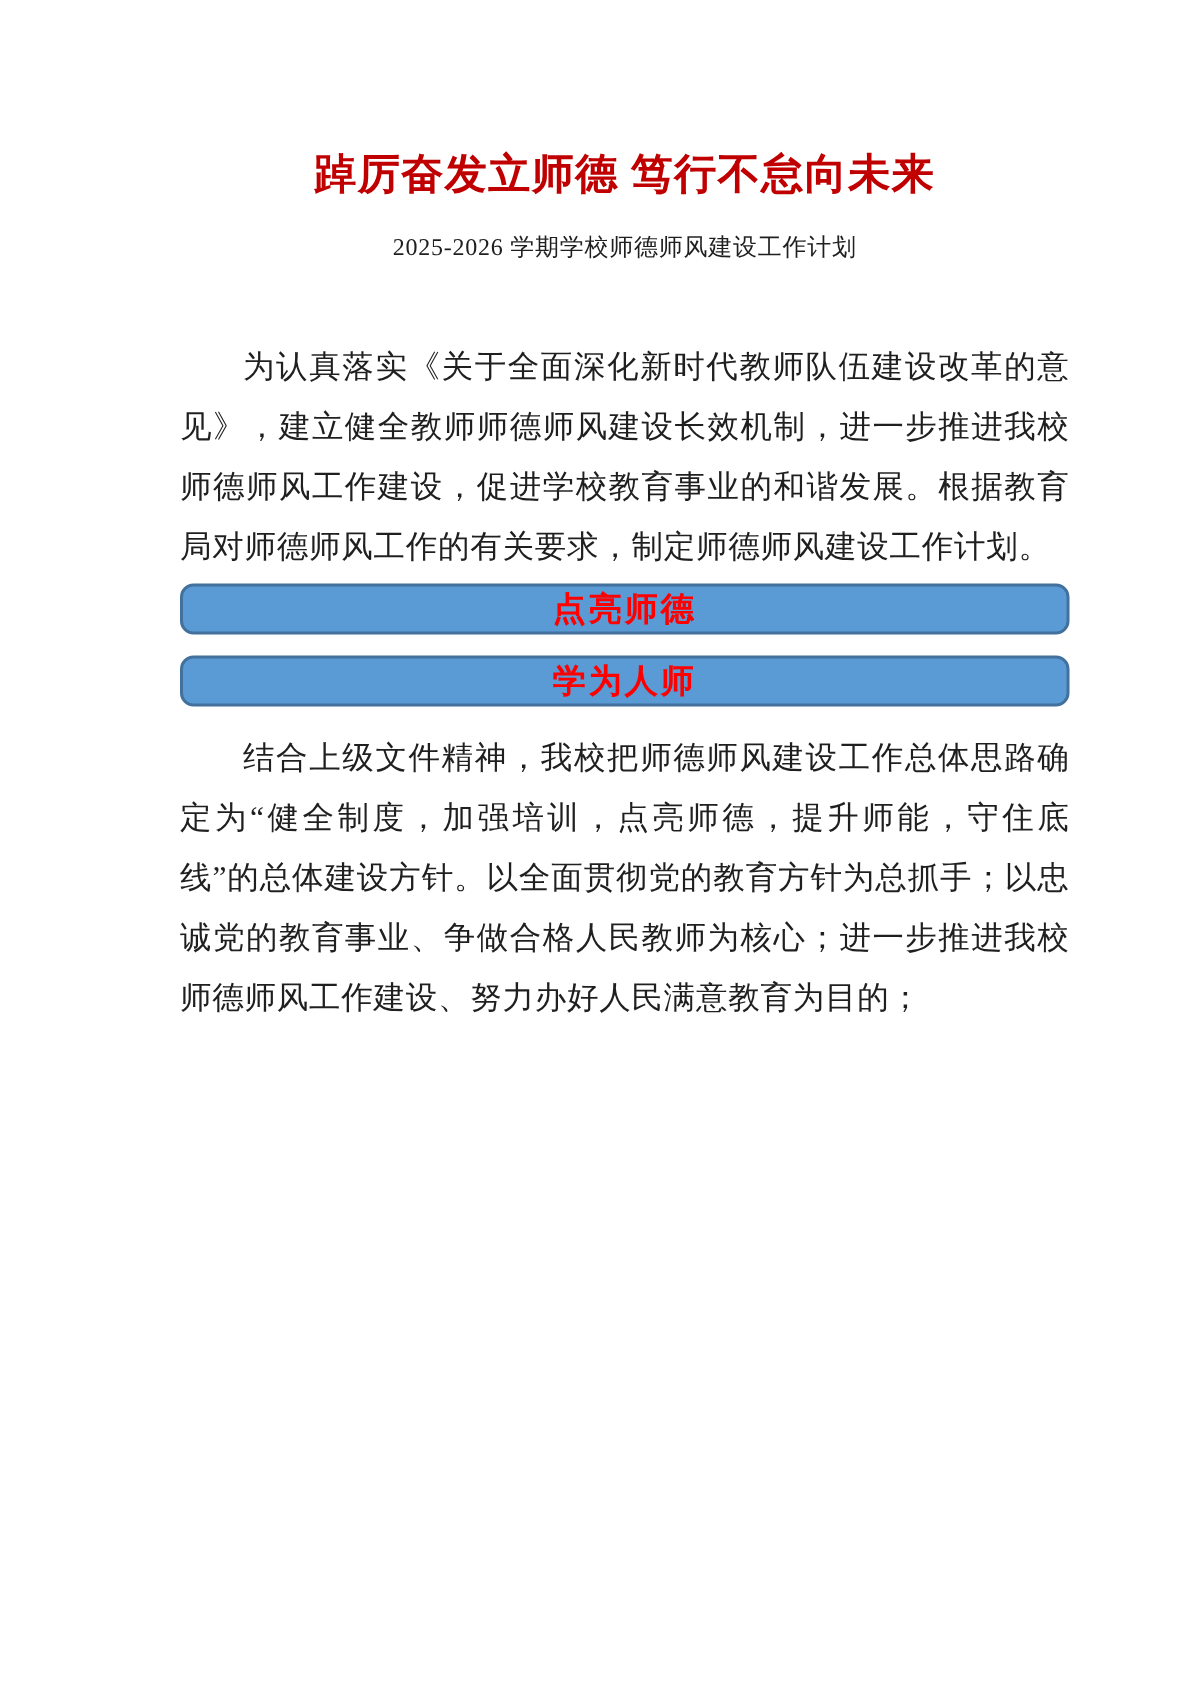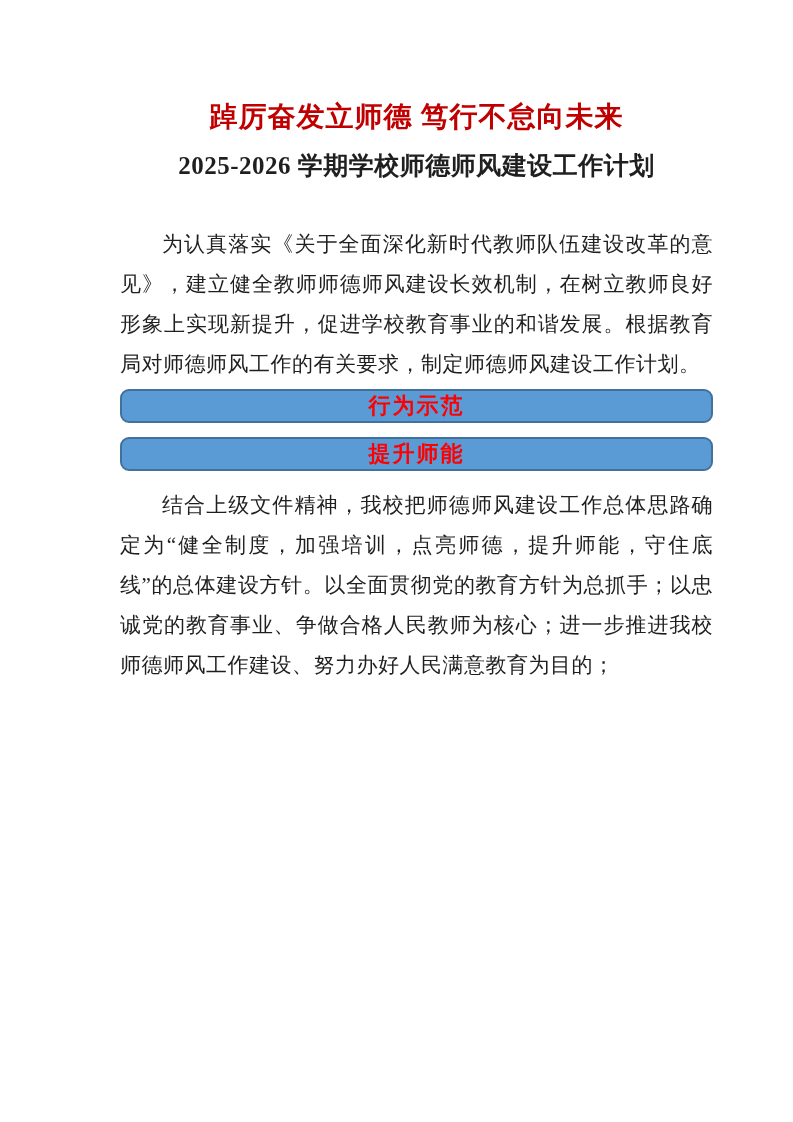--- a/index.html
+++ b/index.html
@@ -22,23 +22,23 @@
   }
   .doc-title-red {
     font-size: 28px;
     line-height: 38px;
     font-weight: bold;
     text-align: center;
     color: var(--title-red, #c00000);
     letter-spacing: 1px;
   }
   .doc-title-black {
-    font-size: 25px;
+    font-size: 16px;
     line-height: 36px;
-    font-weight: bold;
+    font-weight: normal;
     text-align: center;
     color: var(--body-text, #1f1f1f);
     margin-top: 12px;
     letter-spacing: 0.5px;
   }
   .body-para {
     margin: 0;
     font-size: 21px;
     line-height: 40px;
     color: var(--body-text, #1f1f1f);
@@ -71,26 +71,26 @@
 </style>
 </head>
 <body>
 
 <div class="page">
 
   <div class="doc-title-red">踔厉奋发立师德 笃行不怠向未来</div>
 
   <div class="doc-title-black">2025-2026 学期学校师德师风建设工作计划</div>
 
-  <p class="body-para first">为认真落实《关于全面深化新时代教师队伍建设改革的意见》，建立健全教师师德师风建设长效机制，在树立教师良好形象上实现新提升，促进学校教育事业的和谐发展。根据教育局对师德师风工作的有关要求，制定师德师风建设工作计划。</p>
+  <p class="body-para first">为认真落实《关于全面深化新时代教师队伍建设改革的意见》，建立健全教师师德师风建设长效机制，进一步推进我校师德师风工作建设，促进学校教育事业的和谐发展。根据教育局对师德师风工作的有关要求，制定师德师风建设工作计划。</p>
 
   <div class="banner">
-    <span class="banner-label">行为示范</span>
+    <span class="banner-label">点亮师德</span>
   </div>
 
 
   <div class="banner">
-    <span class="banner-label">提升师能</span>
+    <span class="banner-label">学为人师</span>
   </div>
 
   <p class="body-para">结合上级文件精神，我校把师德师风建设工作总体思路确定为“健全制度，加强培训，点亮师德，提升师能，守住底线”的总体建设方针。以全面贯彻党的教育方针为总抓手；以忠诚党的教育事业、争做合格人民教师为核心；进一步推进我校师德师风工作建设、努力办好人民满意教育为目的；</p>
 
 </div>
 
 </body></html>

